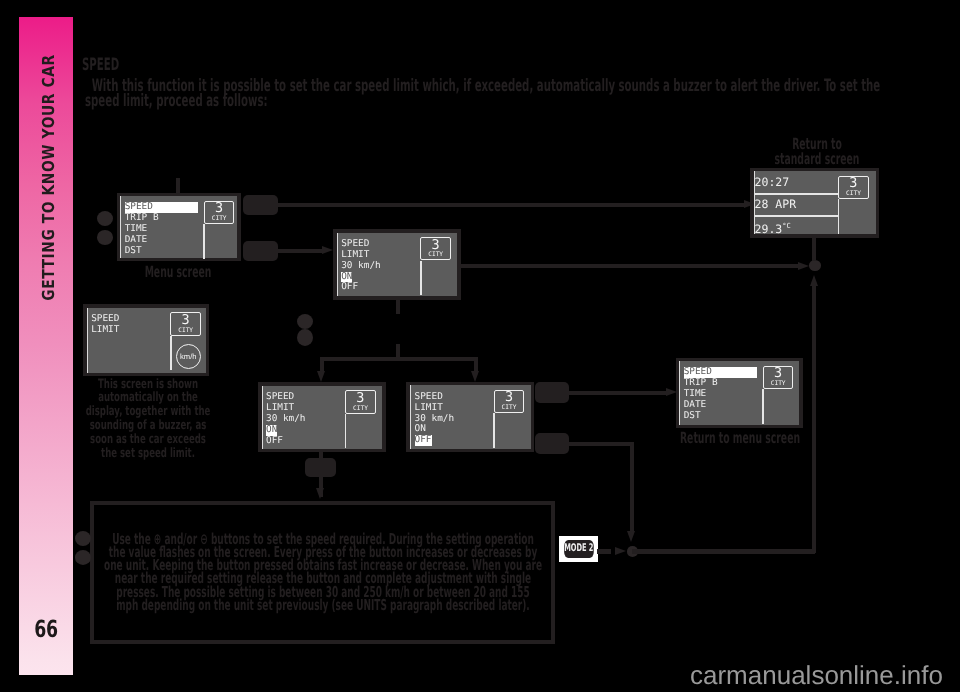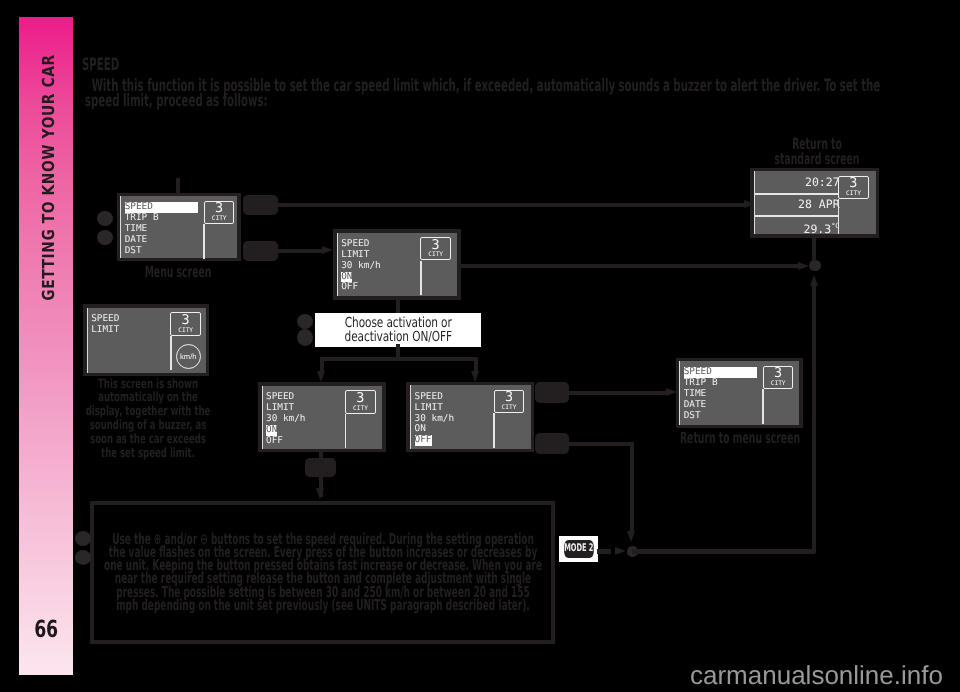--- a/index.html
+++ b/index.html
@@ -80,21 +80,21 @@
   .boxwrap{position:absolute;left:0;top:6px;width:100%;}
   .boxtxt{position:absolute;left:50%;font-size:14px;line-height:13.3px;color:#231f20;
       text-align:center;transform:translateX(-50%) scaleX(.776);transform-origin:top center;}
   .boxwrap2{position:absolute;left:0;top:25px;width:100%;}
   .notetxt{position:absolute;left:50%;font-size:15px;line-height:13.2px;color:#231f20;
       text-align:center;transform:translateX(-50%) scaleX(.664);transform-origin:top center;}
   .capc{transform:translateX(-50%) scaleX(.665);transform-origin:top center;
       font-size:15.5px;line-height:15px;}
   .capn{position:absolute;transform:translateX(-50%) scaleX(.731);transform-origin:top center;
       font-size:13px;line-height:13.87px;width:175px;}
-  .std-row{position:absolute;left:0;width:85px;text-align:right;
+  .std-row{position:absolute;left:0;width:85px;text-align:left;
       font-family:"DejaVu Sans Mono",monospace;font-size:11.5px;line-height:21px;color:#efefef;}
   .sup{font-size:7px;vertical-align:super;}
   .arw-u{border-left:4.6px solid transparent;border-right:4.6px solid transparent;border-bottom:11px solid #231f20;}
 
   .wm{position:absolute;left:690px;top:660px;font-size:26px;color:#999999;letter-spacing:0;font-family:"Liberation Sans",sans-serif;}
 </style>
 </head>
 <body>
 
 <div class="page">
@@ -191,23 +191,20 @@
       <div class="vdiv" style="left:82.2px;top:28px;height:34.6px;"></div>
       <div class="badge" style="left:82.5px;top:4.5px;">
         <span class="bn">3</span>
         <span class="bl">CITY</span>
       </div>
       <div class="kmh" style="left:88px;top:36.1px;width:25px;height:25px;">km/h</div>
     </div>
   </div>
   <div class="cap cond capn" style="left:147.5px;top:377.5px;">This screen is shown automatically on the display, together with the sounding of a buzzer, as soon as the car exceeds the set speed limit.</div>
 
-  <div class="wbox" style="left:314.5px;top:313px;width:166.5px;height:34px;">
-    <div class="txt">Choose activation or deactivation ON/OFF</div>
-  </div>
   <div class="dot" style="left:296.7px;top:314px;width:16px;height:15px;"></div>
   <div class="dot" style="left:296.7px;top:329px;width:16px;height:17px;"></div>
 
   <div class="ln" style="left:320px;top:356.5px;width:158px;height:4px;"></div>
   <div class="ln" style="left:320px;top:356.5px;width:4px;height:15px;"></div>
   <div class="ln" style="left:474px;top:356.5px;width:4px;height:15px;"></div>
   <div class="ln" style="left:395.5px;top:344px;width:4.5px;height:13px;"></div>
   <div class="arw arw-d" style="left:317.4px;top:370.5px;"></div>
   <div class="arw arw-d" style="left:471.4px;top:370.5px;"></div>
 

